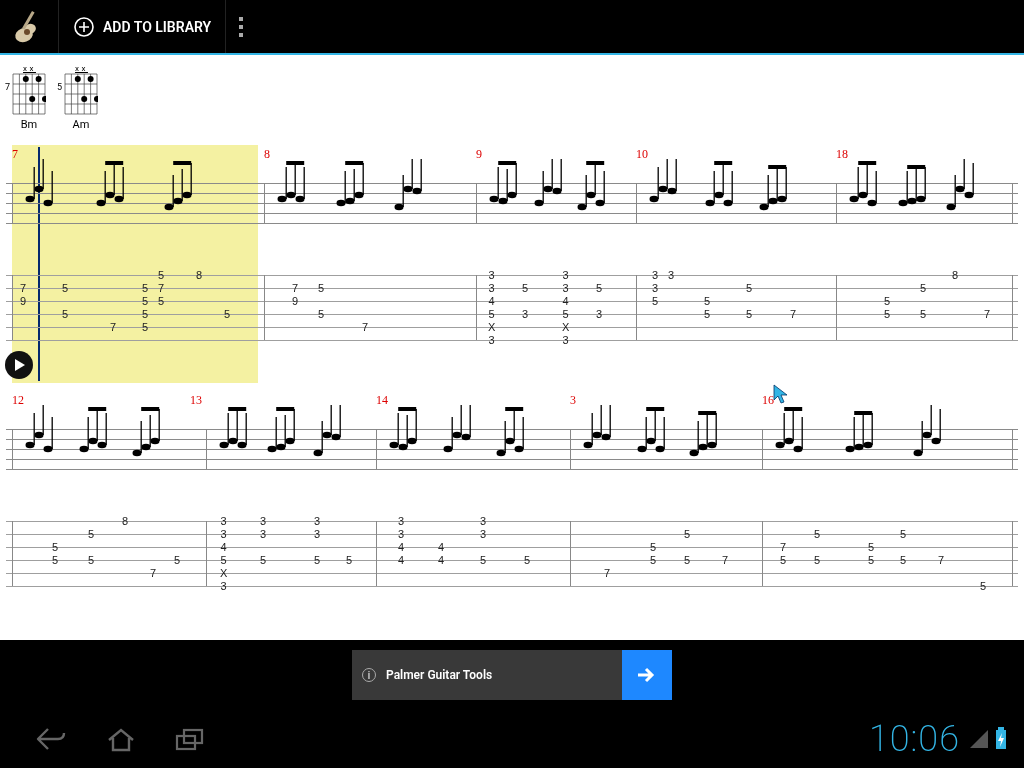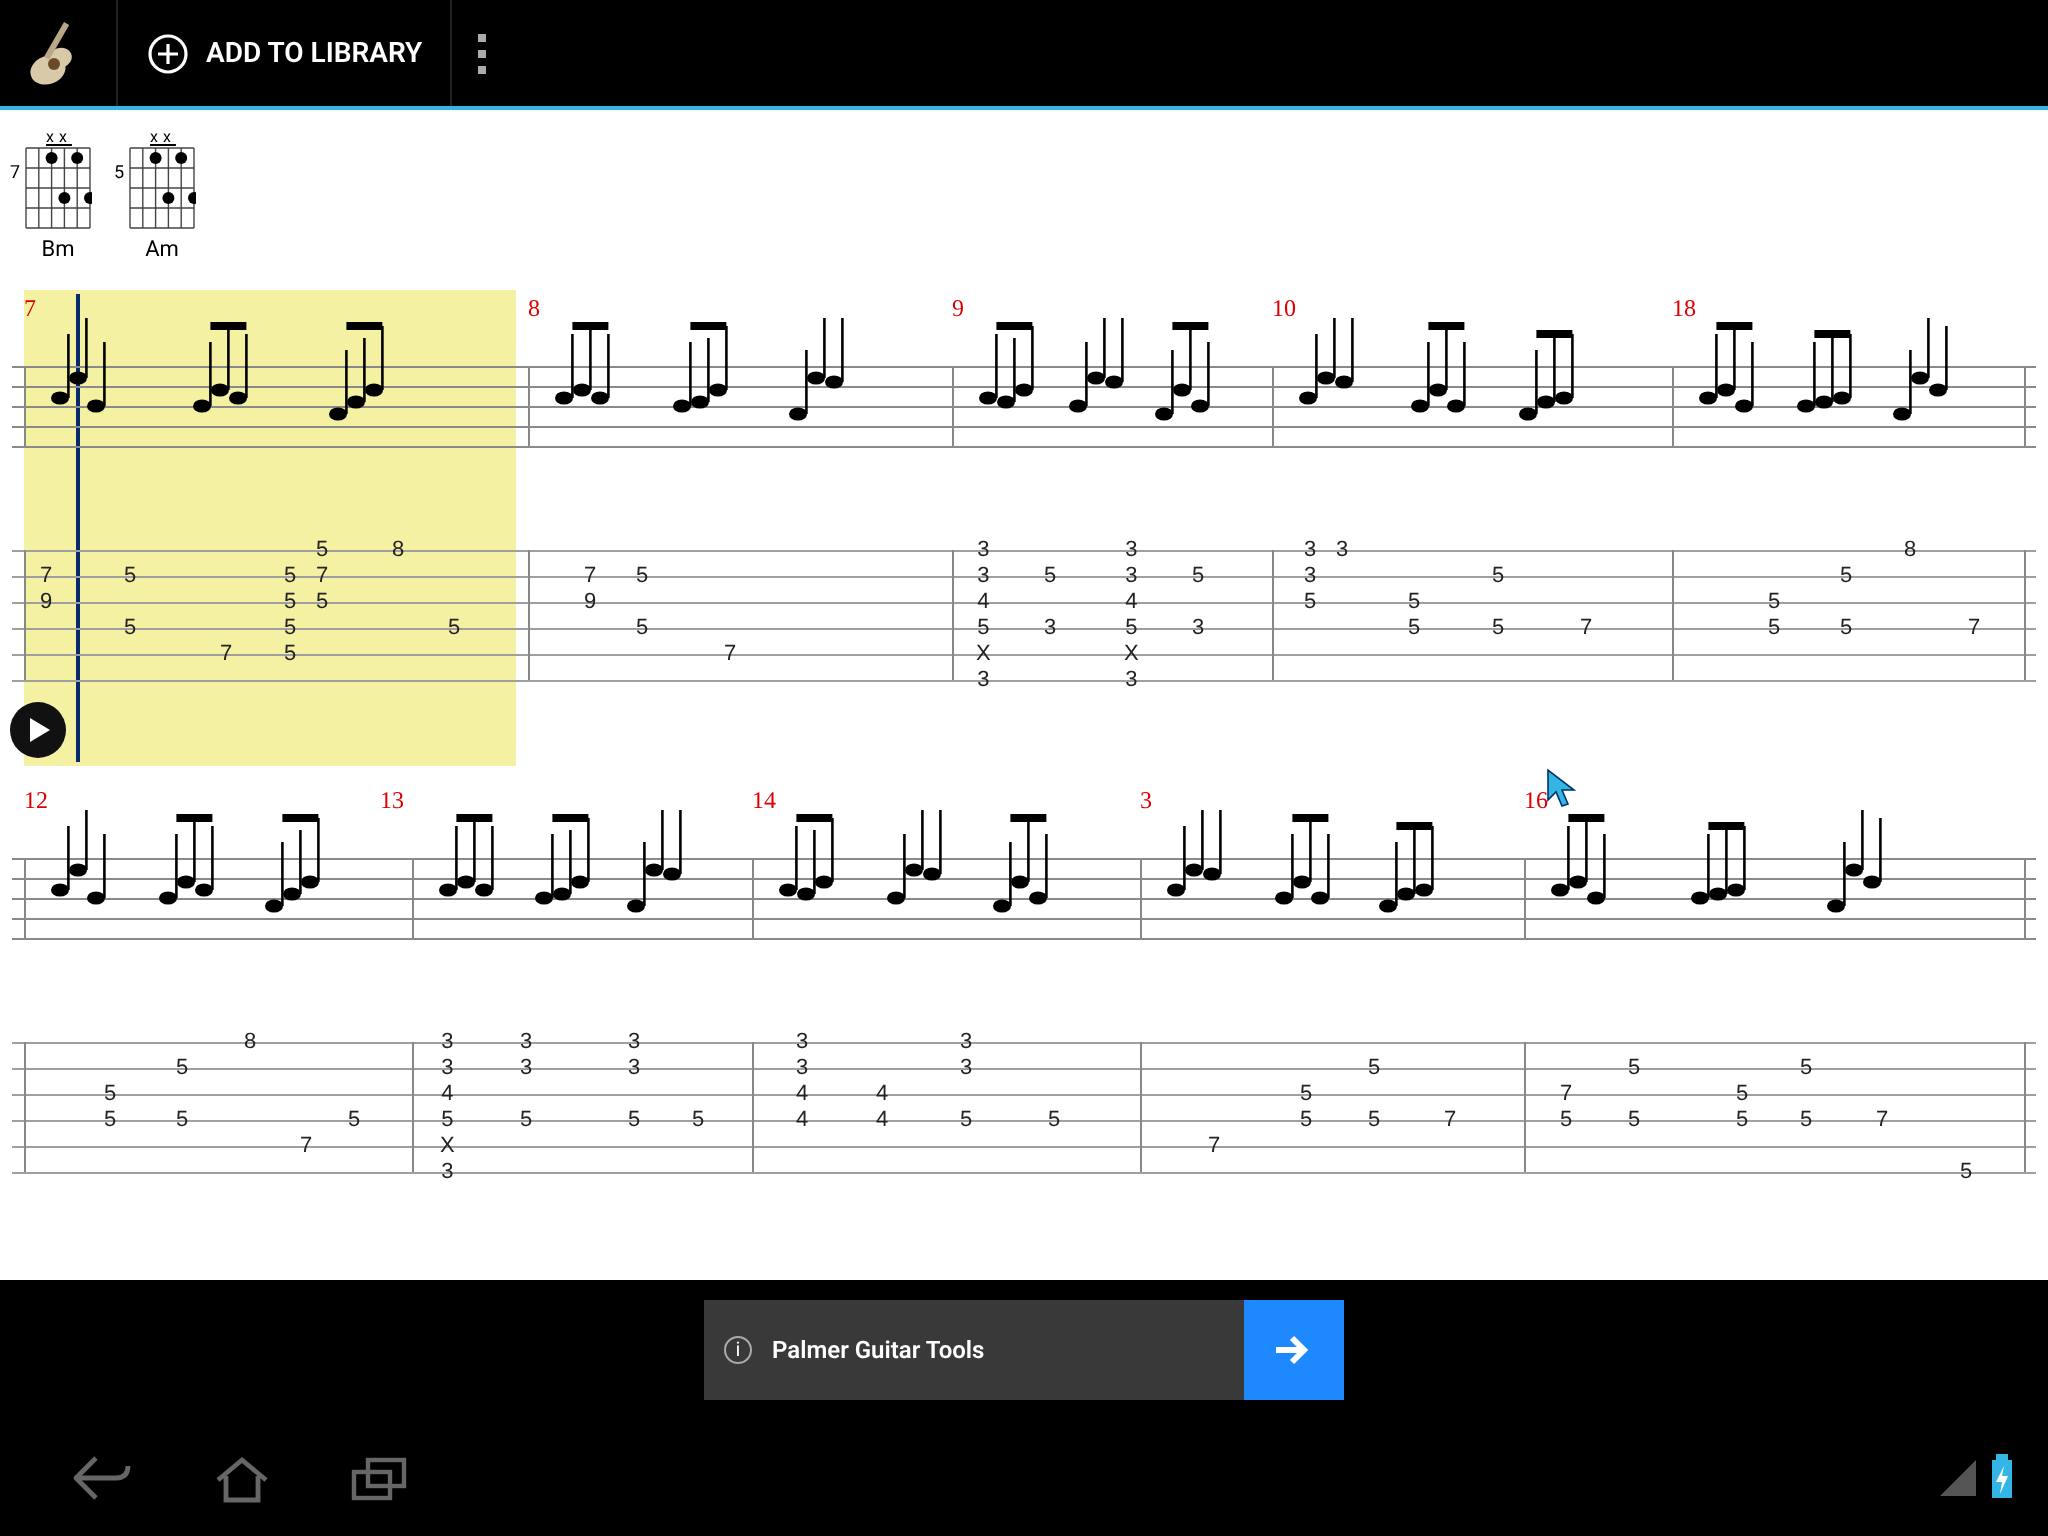--- a/index.html
+++ b/index.html
@@ -958,20 +958,21 @@
         <path d="M4 15 L16 5 L28 15 M8 13 V25 H24 V13" fill="none" stroke="#666" stroke-width="2.4"></path>
       </svg>
   </div>
   <div class="nav">
     <svg width="34" height="26">
         <rect x="3" y="10" width="18" height="13" fill="none" stroke="#666" stroke-width="2.2"></rect>
         <rect x="10" y="4" width="18" height="13" fill="none" stroke="#666" stroke-width="2.2"></rect>
       </svg>
   </div>
   <div class="sp"></div>
+  <div class="clock">10:06</div>
   <div class="tri"></div>
   <div class="batt">
     <svg width="14" height="24">
         <rect x="2" y="3" width="10" height="19" fill="#33b5e5"></rect>
         <rect x="4" y="0" width="6" height="3" fill="#33b5e5"></rect>
         <path d="M8 6 L4 14 H7 L6 20 L10 11 H7 Z" fill="#fff"></path>
       </svg>
   </div>
 </div>
 

